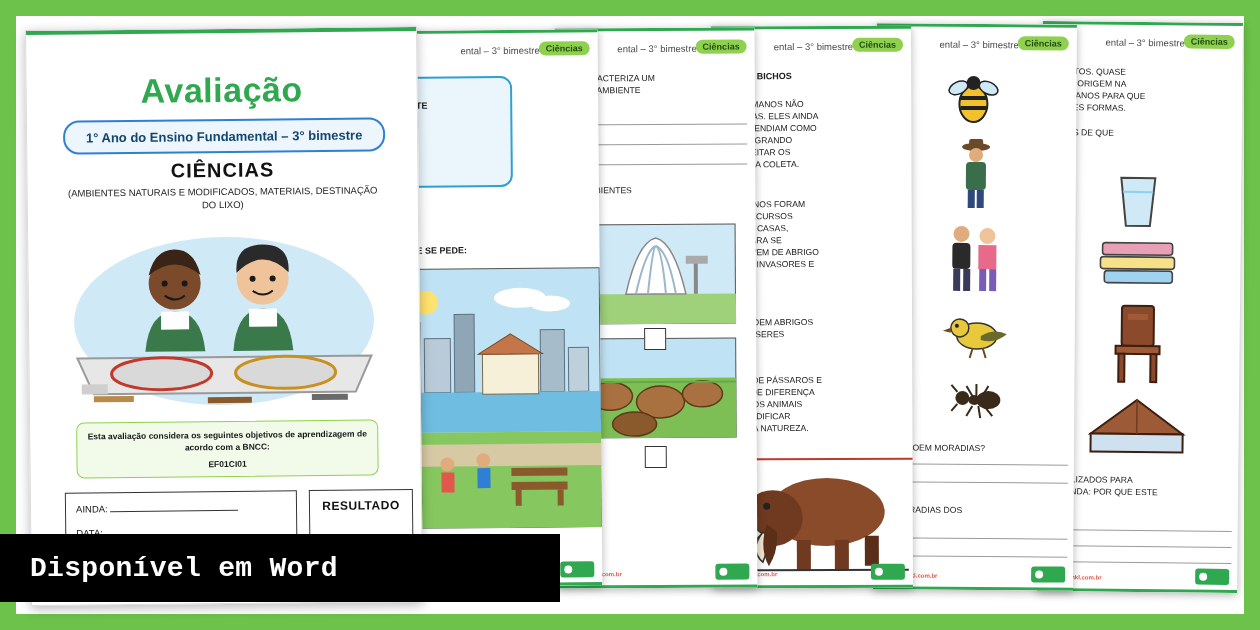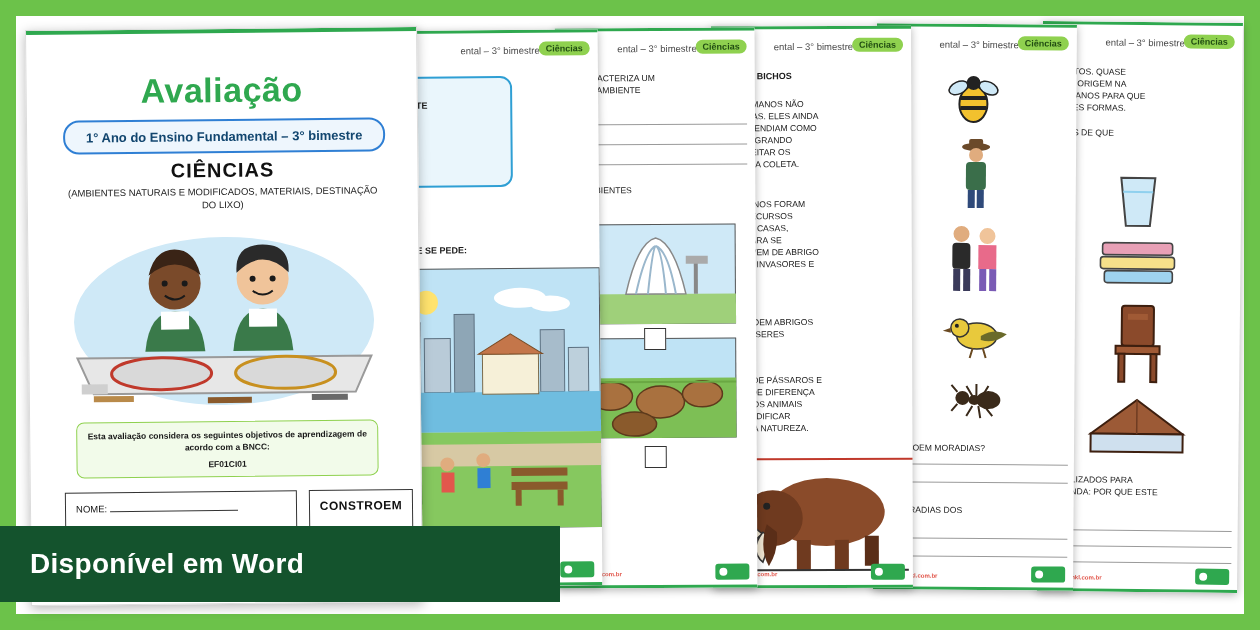--- a/index.html
+++ b/index.html
@@ -104,22 +104,22 @@
   .form-row i{display:inline-block;border-bottom:1px solid #333;width:128px;height:10px;}
   .result-box{
     position:absolute;left:278px;top:462px;width:104px;height:96px;
     border:1.5px solid #333;box-sizing:border-box;
     display:flex;align-items:flex-start;justify-content:center;padding-top:8px;
     font-size:12px;font-weight:bold;color:#111;letter-spacing:.5px;
   }
 
   
   .banner{
-    position:absolute;left:0;bottom:28px;width:560px;height:76px;background:#14532d;
-    display:flex;align-items:center;
+    position:absolute;left:0;bottom:28px;width:560px;height:68px;background:#000000;
+    display:flex;align-items:center;font-family:Liberation Mono, monospace;
   }
   .banner span{
     color:#fff;font-size:28px;font-weight:bold;padding-left:30px;letter-spacing:.3px;
   }
   .word-badge{
     position:absolute;left:440px;bottom:8px;width:108px;height:108px;border-radius:50%;
     background:#1d5fa8;display:flex;align-items:center;justify-content:center;
   }
   .word-inner{
     width:90px;height:90px;border-radius:50%;background:#fff;
@@ -424,25 +424,25 @@
       <rect x="254" y="170" width="36" height="6" fill="#6a6a6a"></rect>
       <rect x="24" y="158" width="26" height="10" fill="#cfcfcf"></rect>
     </svg>
 
     <div class="objectives">
       <div>Esta avaliação considera os seguintes objetivos de aprendizagem de acordo com a BNCC:</div>
       <div class="obj-code">EF01CI01</div>
     </div>
 
     <div class="form-box">
-      <div class="form-row"><span>NOME:</span> <i></i></div>
+      <div class="form-row"><span>AINDA:</span> <i></i></div>
       <div class="form-row"><span>DATA:</span> <i></i></div>
       <div class="form-row"><span>DISCIPLINA:</span> <i></i></div>
     </div>
     <div class="result-box">
-      <span>CONSTROEM</span>
+      <span>RESULTADO</span>
     </div>
   </div>
 
   <div class="banner">
     <span>Disponível em Word</span>
   </div>
 </div>
 
 </body></html>

